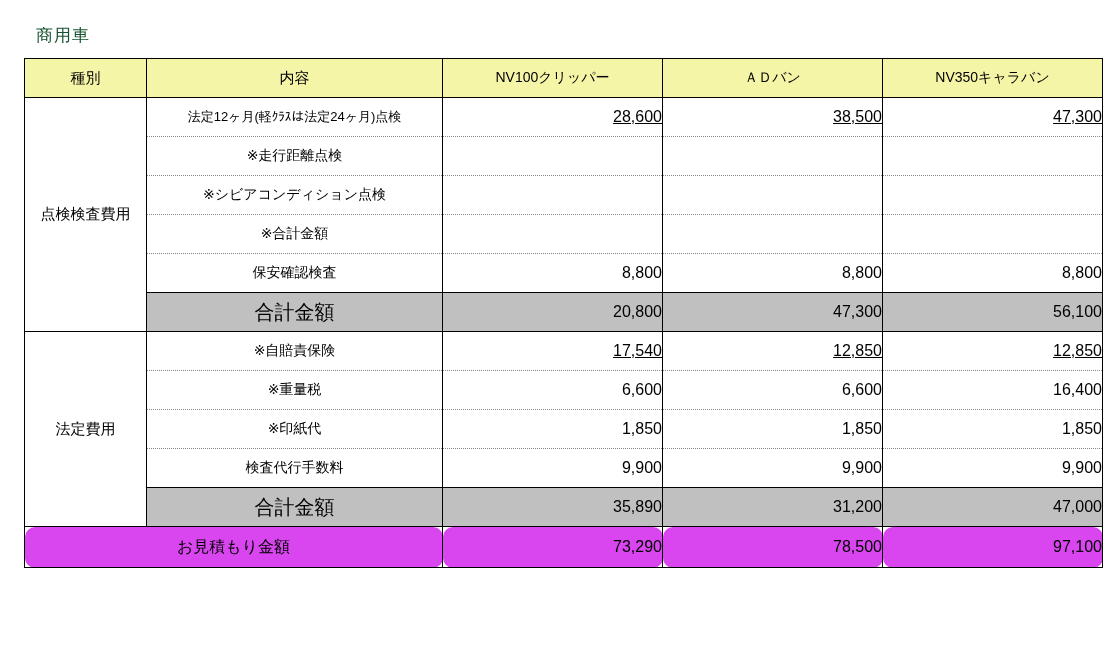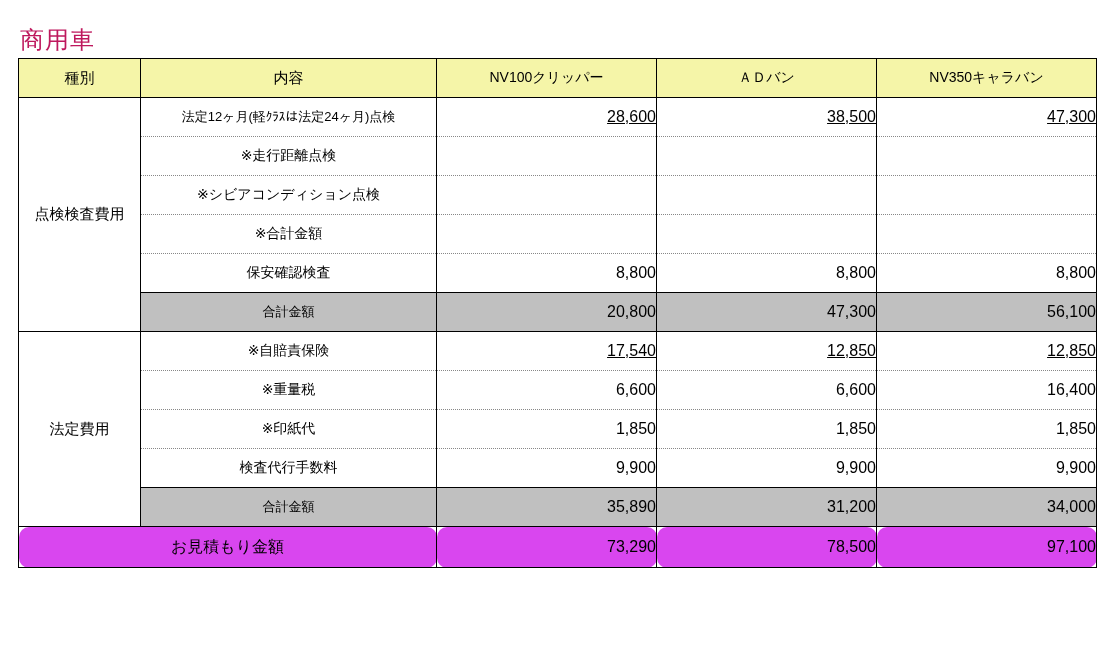--- a/index.html
+++ b/index.html
@@ -15,29 +15,29 @@
     overflow: hidden;
   }
   .page {
     position: relative;
     width: 1116px;
     height: 655px;
     box-sizing: border-box;
   }
   .title {
     position: absolute;
-    left: 20px;
+    left: 36px;
     top: 24px;
-    font-size: 24px;
-    color: #be185d;
+    font-size: 17px;
+    color: #14532d;
     letter-spacing: 1px;
   }
   table.quote {
     position: absolute;
-    left: 18px;
+    left: 24px;
     top: 58px;
     width: 886px;
     border-collapse: collapse;
     table-layout: fixed;
     font-size: 15px;
   }
   table.quote td, table.quote th {
     border: 1px solid #000000;
     padding: 0;
     height: 38px;
@@ -79,21 +79,21 @@
     border-top: 1px dotted #888 !important;
     border-bottom: 1px dotted #888 !important;
   }
   .num-cell.first { border-top: 1px solid #000 !important; text-decoration: underline; }
 
   tr.total td {
     background: #c0c0c0;
     border-top: 1px solid #000 !important;
     border-bottom: 1px solid #000 !important;
   }
-  tr.total td.desc-cell { font-size: 13px; }
+  tr.total td.desc-cell { font-size: 20px; }
   tr.grand td {
     background: #d946ef;
     border-top: 1px solid #000 !important;
     border-bottom: 1px solid #000 !important;
     height: 40px;
     border-radius: 10px;
   }
   tr.grand td.desc-cell { font-size: 16px; text-align: center; }
   tr.section-start td { border-top: 1px solid #000 !important; }
 
@@ -191,21 +191,21 @@
       <tr>
         <td class="desc-cell">検査代行手数料</td>
         <td class="num-cell">9,900</td>
         <td class="num-cell">9,900</td>
         <td class="num-cell">9,900</td>
       </tr>
       <tr class="total">
         <td class="desc-cell">合計金額</td>
         <td class="num-cell">35,890</td>
         <td class="num-cell">31,200</td>
-        <td class="num-cell">34,000</td>
+        <td class="num-cell">47,000</td>
       </tr>
 
       <tr class="grand">
         <td class="desc-cell" colspan="2">お見積もり金額</td>
         <td class="num-cell">73,290</td>
         <td class="num-cell">78,500</td>
         <td class="num-cell">97,100</td>
       </tr>
 
     </tbody>

